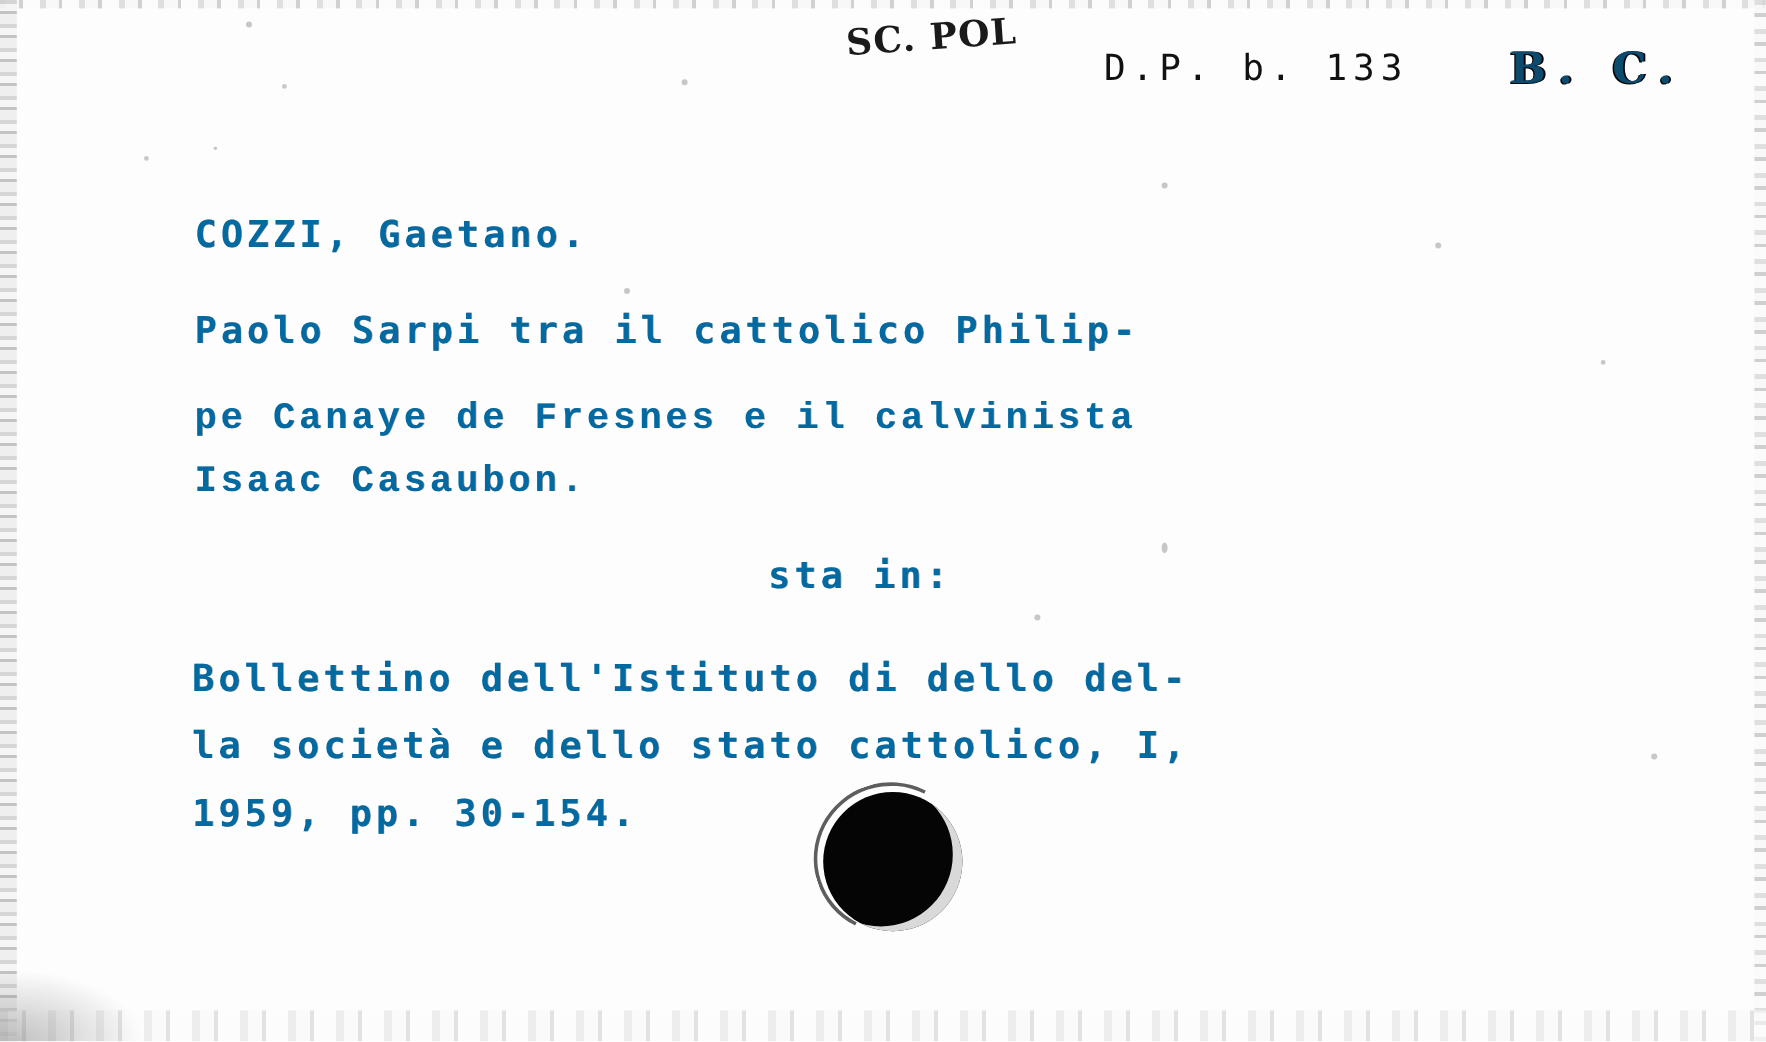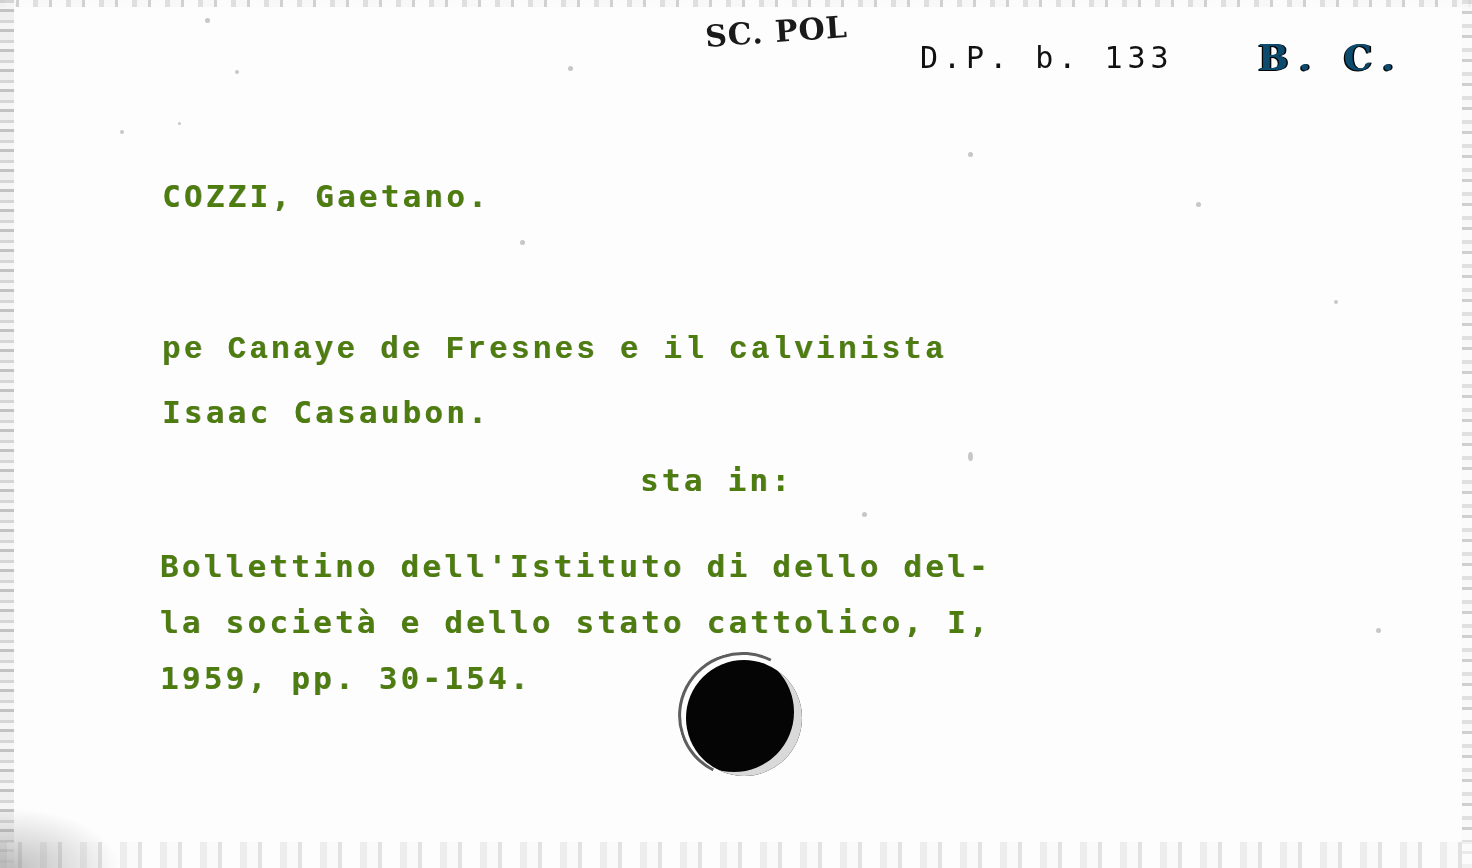--- a/index.html
+++ b/index.html
@@ -107,28 +107,28 @@
     text-shadow: 1.5px 0 0 #050505, -1.2px 0.6px 0 #050505;
   }
 
   
   .line {
     position: absolute;
     white-space: pre;
     font-size: 31px;
     letter-spacing: 3.2px;
     font-weight: 700;
-    color: #4d7c0f;
+    color: #0369a1;
     text-shadow: 0.6px 0 0 rgba(0,0,0,0.35);
     text-align: center;
   }
   .author  { left: 162px; top: 178px; }
   .t1      { left: 162px; top: 258px; }
   .t2      { left: 162px; top: 332px; font-family: Liberation Mono, monospace; }
-  .t3      { left: 162px; top: 394px; }
+  .t3      { left: 162px; top: 384px; font-family: Liberation Mono, monospace; }
   .stain   { left: 640px; top: 462px; }
   .s1      { left: 160px; top: 548px; }
   .s2      { left: 160px; top: 604px; }
   .s3      { left: 160px; top: 660px; }
 
   
   .blot {
     position: absolute;
     left: 686px;
     top: 660px;
@@ -174,20 +174,21 @@
   <div class="handwritten">
     <span>SC. POL</span>
   </div>
 
   <div class="callnumber">D.P. b. 133</div>
 
   <div class="stamp-letters">B. C.</div>
 
   <div class="line author">COZZI, Gaetano.</div>
 
+  <div class="line t1">Paolo Sarpi tra il cattolico Philip-</div>
   <div class="line t2">pe Canaye de Fresnes e il calvinista</div>
   <div class="line t3">Isaac Casaubon.</div>
 
   <div class="line stain">sta in:</div>
 
   <div class="line s1">Bollettino dell'Istituto di dello del-</div>
   <div class="line s2">la società e dello stato cattolico, I,</div>
   <div class="line s3">1959, pp. 30-154.</div>
 
   <div class="blot-rim"></div>

